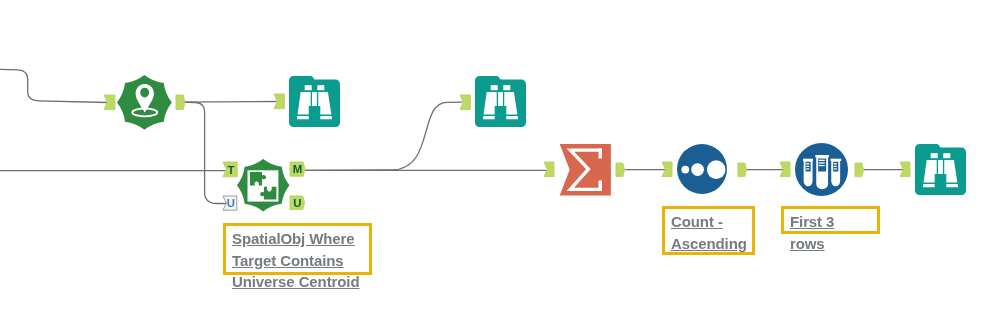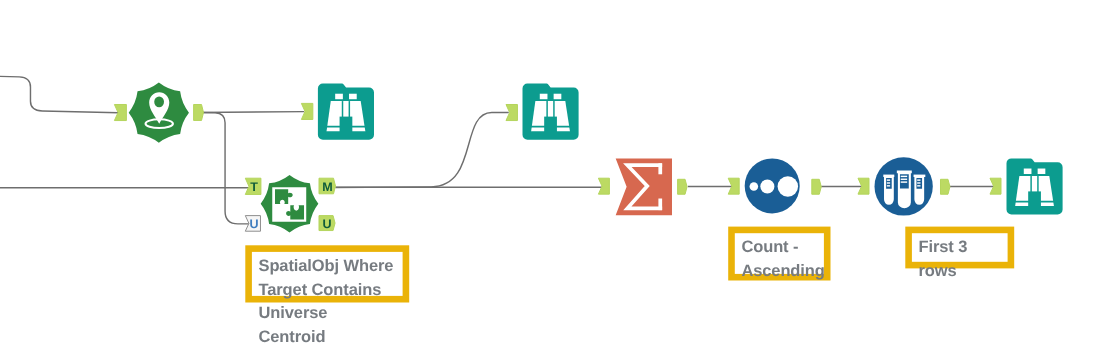--- a/index.html
+++ b/index.html
@@ -2,23 +2,23 @@
 <html><head>
 <meta charset="utf-8">
 <title>Workflow Canvas</title>
 <style>
   html,body{margin:0;padding:0;background:#fff;}
   body{width:999px;height:317px;overflow:hidden;font-family:"Liberation Sans",sans-serif;
        -webkit-font-smoothing:antialiased;}
   #canvas{position:relative;width:999px;height:317px;background:#ffffff;}
   .node{position:absolute;}
   .anchor{position:absolute;}
-  .anno{position:absolute;border:6px solid #eab308;background:#fff;box-sizing:border-box;
+  .anno{position:absolute;border:3px solid #eab308;background:#fff;box-sizing:border-box;
         color:#767b80;font-family:"Liberation Sans",sans-serif;font-size:15px;line-height:21.5px;
-        padding:2px 5px 2px 6px;white-space:pre-line;font-weight:700;letter-spacing:-0.1px;}
+        padding:2px 5px 2px 6px;white-space:pre-line;font-weight:700;letter-spacing:-0.1px;text-decoration:underline;}
   svg{display:block;overflow:visible;}
 </style>
 </head>
 <body>
 
 <div id="canvas">
   <svg id="wires" width="999" height="317" style="position:absolute;left:0;top:0;">
       <path d="M0,69.4 L17.5,69.9 C24.2,70.2 27.7,73.0 27.7,79.0 L27.7,92.0 C27.7,98.3 31.5,100.6 38.5,100.9 L107.6,102.5" fill="none" stroke="#6E6E6E" stroke-width="1.3"></path>
       <path d="M178.5,102.2 L276.6,101.5" fill="none" stroke="#6E6E6E" stroke-width="1.3"></path>
       <path d="M178.5,102.2 L195.5,102.5 C201.6,102.8 204.6,105.4 204.6,111.6 L204.6,192.0 C204.6,199.6 208.3,203.4 216.3,203.5 L227.0,203.5" fill="none" stroke="#6E6E6E" stroke-width="1.3"></path>
@@ -221,15 +221,15 @@
           <path d="M3,3 H13.00 V17.50 H3 L6.30,10.25 Z" fill="#BCDA63" stroke="#b4d45c" stroke-width="0.9" stroke-linejoin="round"></path>
         </svg>
       </div>
     </div>
   <div id="anno-layer">
       <div class="anno" style="left: 223px; top: 223px; width: 149px; height: 52px;">SpatialObj Where
 Target Contains
 Universe Centroid</div>
       <div class="anno" style="left: 662px; top: 206px; width: 93px; height: 49px;">Count -
 Ascending</div>
-      <div class="anno" style="left: 781px; top: 206px; width: 99px; height: 38px; margin-left: 42px;">First 3 rows</div>
+      <div class="anno" style="left: 781px; top: 206px; width: 99px; height: 28px;">First 3 rows</div>
     </div>
 </div>
 
 </body></html>

